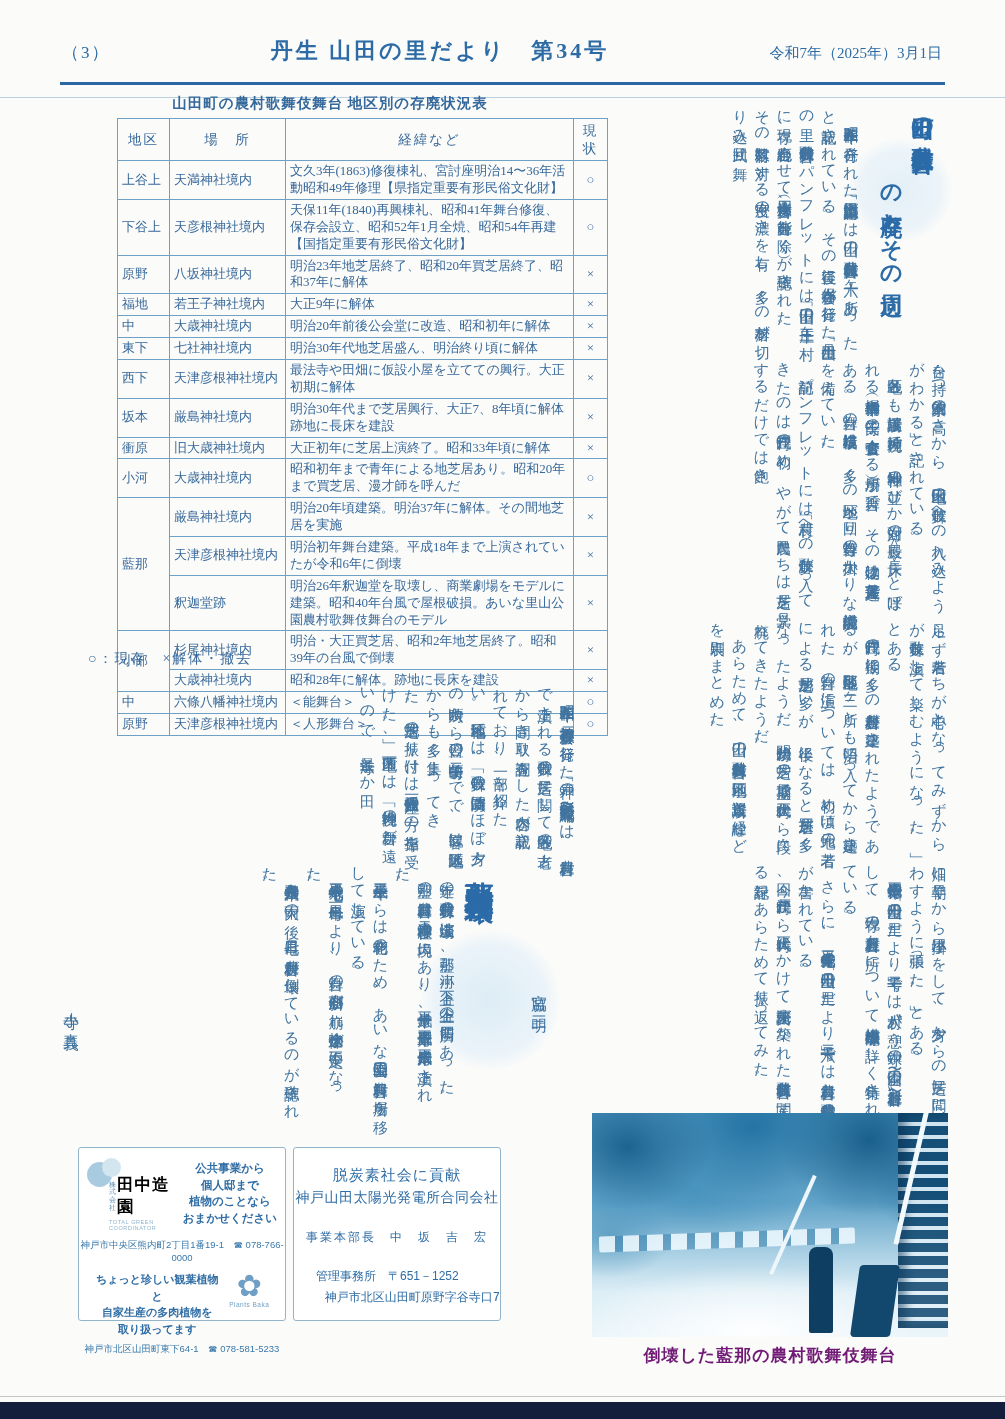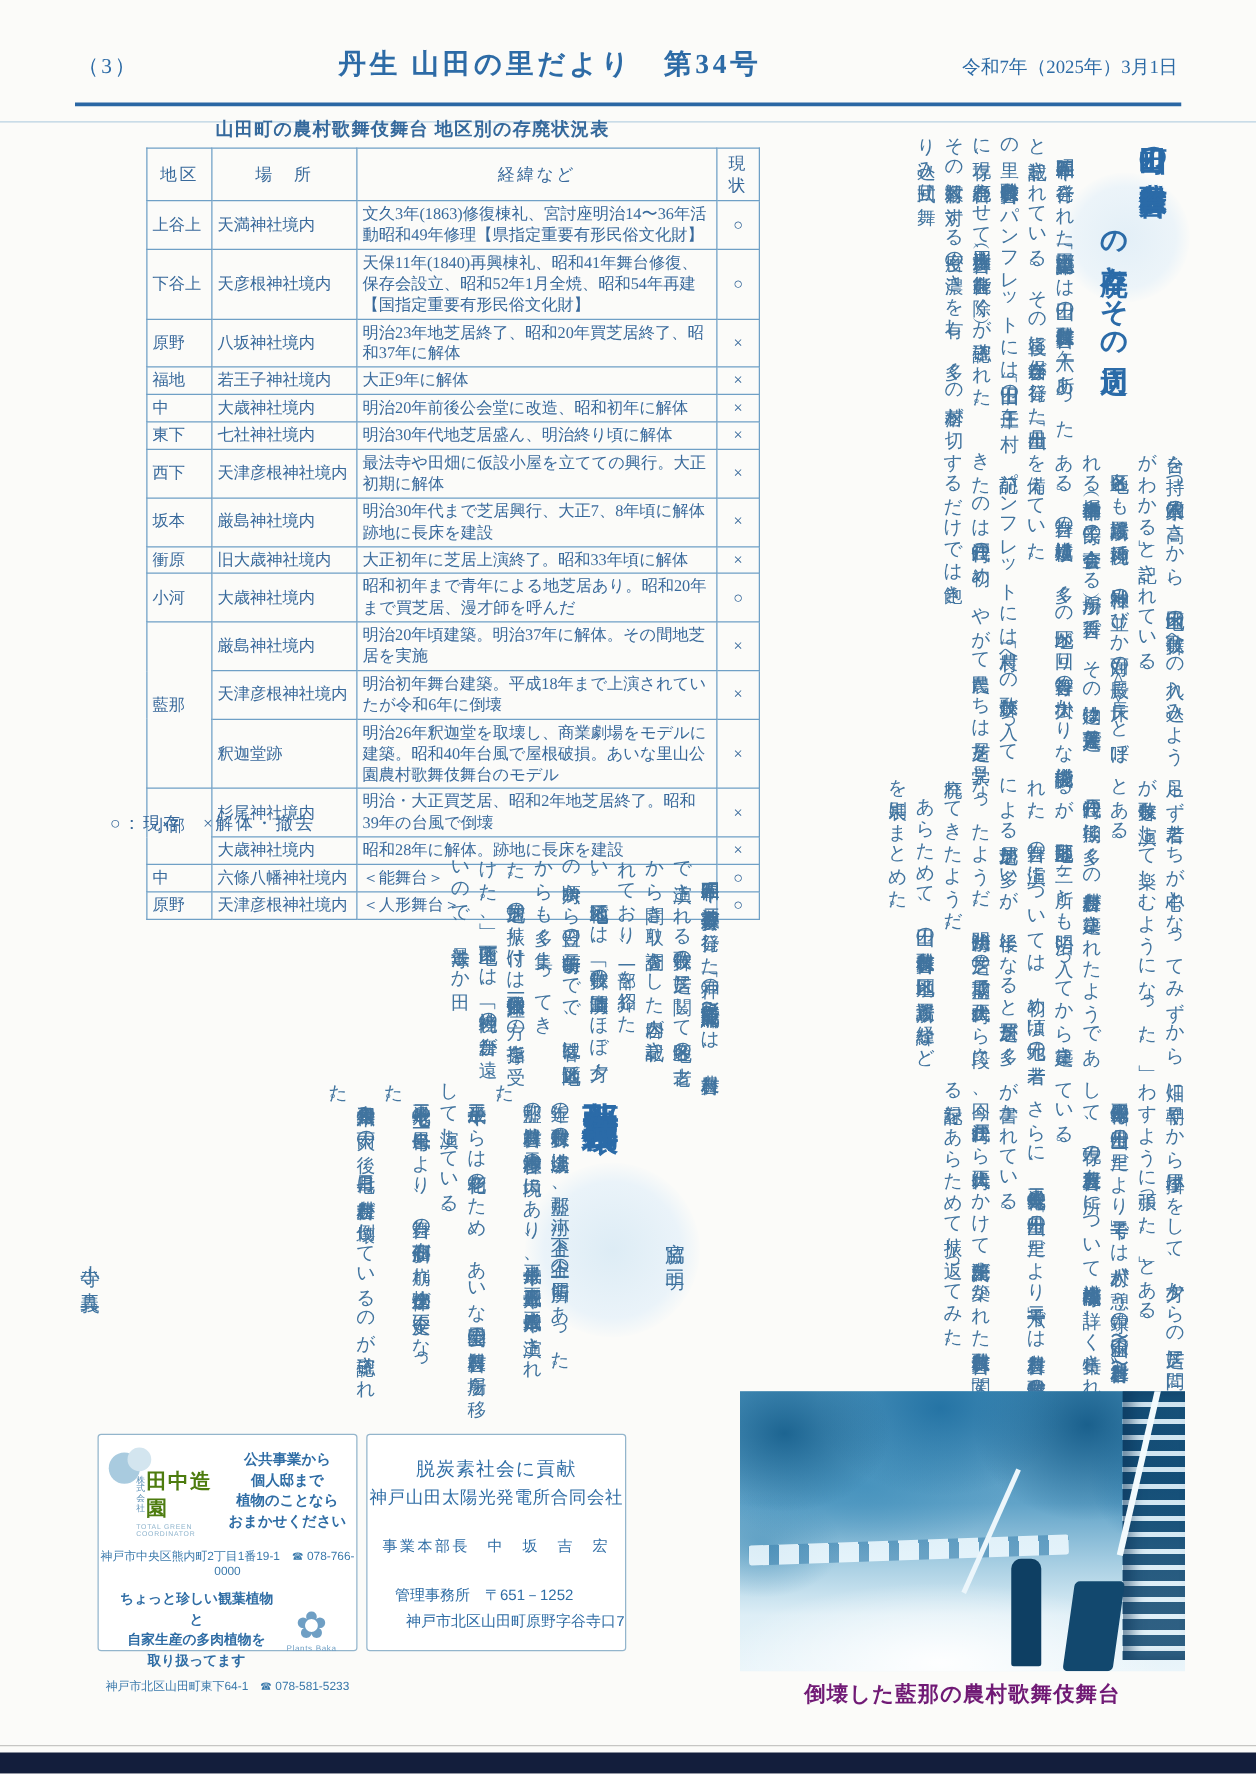--- a/index.html
+++ b/index.html
@@ -42,25 +42,25 @@
   
   .ad{position:absolute; background:#fff; border:1px solid #93b5cc; border-radius:3px; color:#2f6da5; font-family:"Liberation Sans", sans-serif;}
   .ad1{left:78px; top:1147px; width:206px; height:172px;}
   .ad1 .row1{display:flex; justify-content:space-between; padding:10px 8px 2px 8px;}
   .logo-wrap{width:92px; position:relative;}
   .logo-circles{position:relative; width:40px; height:30px;}
   .lc-a{position:absolute; left:0; top:4px; width:25px; height:25px; border-radius:50%; background:#a9cbdf;}
   .lc-b{position:absolute; left:15px; top:0; width:19px; height:19px; border-radius:50%; background:#d3e5ef;}
   .co-line{display:flex; align-items:center; margin-top:-14px; margin-left:22px;}
   .co-prefix{font-size:7px; line-height:1.1; color:#5b8fb5; width:9px;}
-  .co-name{font-size:16.5px; font-weight:bold; color:#4d7c0f; letter-spacing:1px;}
+  .co-name{font-size:16.5px; font-weight:bold; color:#000000; letter-spacing:1px;}
   .co-en{font-size:5.5px; letter-spacing:0.6px; color:#8fb4cd; margin-left:22px; margin-top:1px;}
   .slg1{font-size:11.5px; font-weight:bold; text-align:center; line-height:1.45; white-space:pre-line; color:#2f6da5; padding-top:2px;}
   .adr{font-size:9.5px; text-align:center; color:#3a79ab; padding-top:6px;}
-  .row3{display:flex; justify-content:space-between; align-items:center; padding:8px 10px 0 12px;}
+  .row3{display:flex; justify-content:space-between; padding:8px 10px 0 12px;}
   .slg2{font-size:11px; font-weight:bold; line-height:1.5; white-space:pre-line; text-align:center; color:#2f6da5;}
   .flower{text-align:center; color:#6f9fc4; width:52px;}
   .flower .fg{font-size:30px; line-height:1;}
   .flower .fb{font-size:6.5px; letter-spacing:0.5px; color:#6f9fc4;}
   .ad2{left:293px; top:1147px; width:206px; height:172px; text-align:center;}
   .ad2 .t1{font-size:15px; padding-top:18px; letter-spacing:1px;}
   .ad2 .t2{font-size:14px; font-weight:normal; letter-spacing:0.5px; padding-top:4px;}
   .ad2 .t3{font-size:12px; padding-top:22px; letter-spacing:2px;}
   .ad2 .t4{font-size:12px; padding-top:22px; text-align:left; padding-left:22px;}
   .ad2 .t5{font-size:12px; padding-top:4px; text-align:right; padding-left:22px;font-family:Liberation Mono, monospace;}

